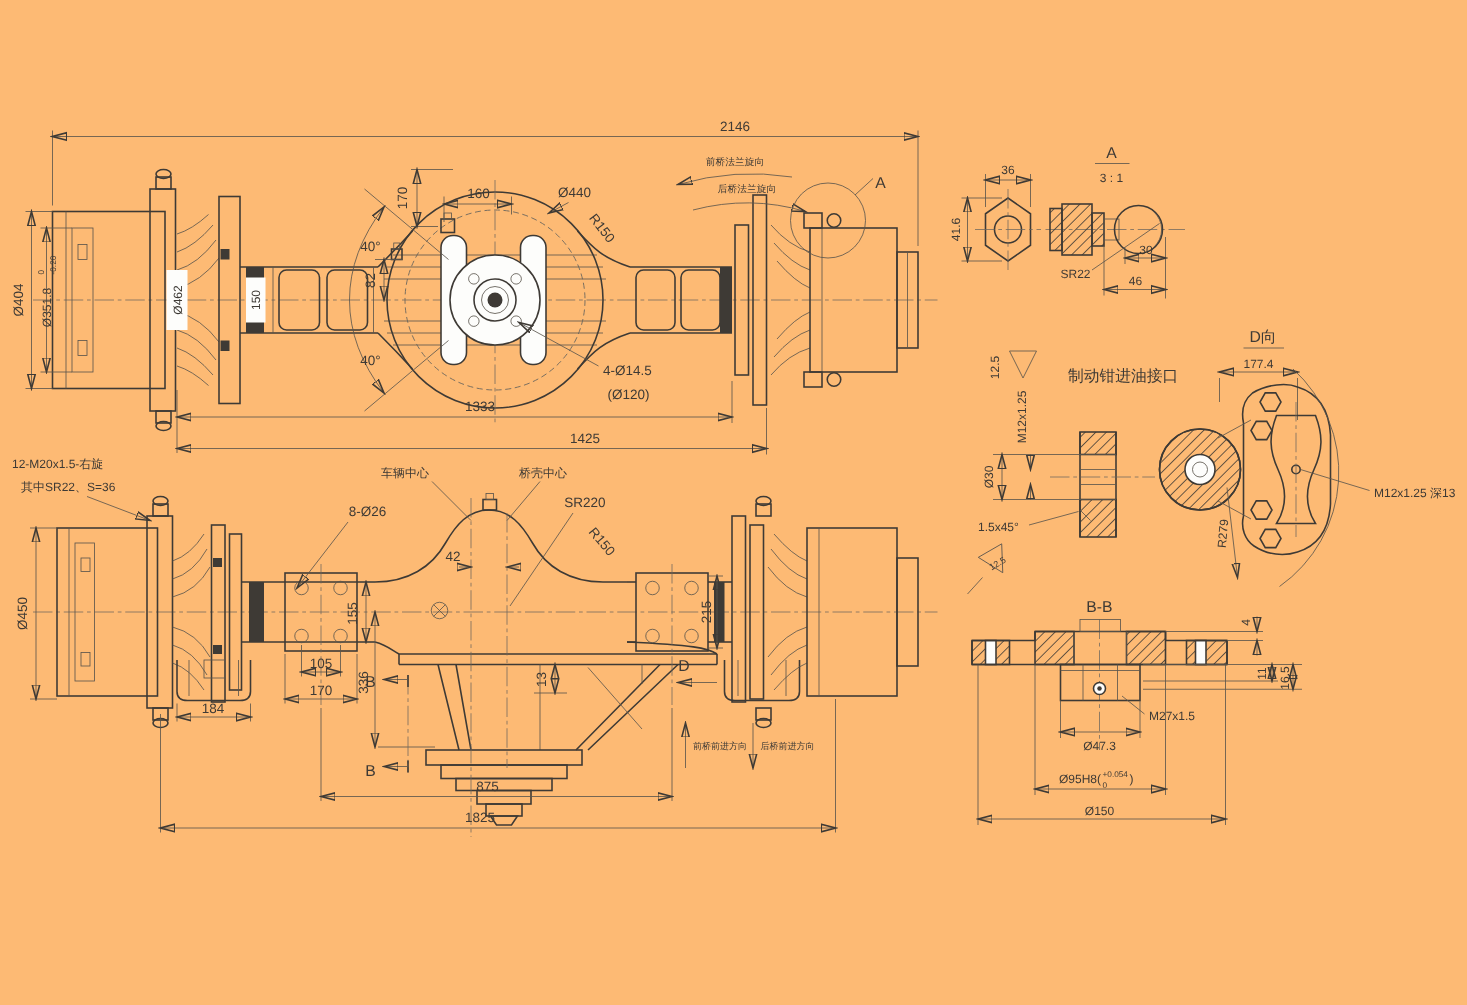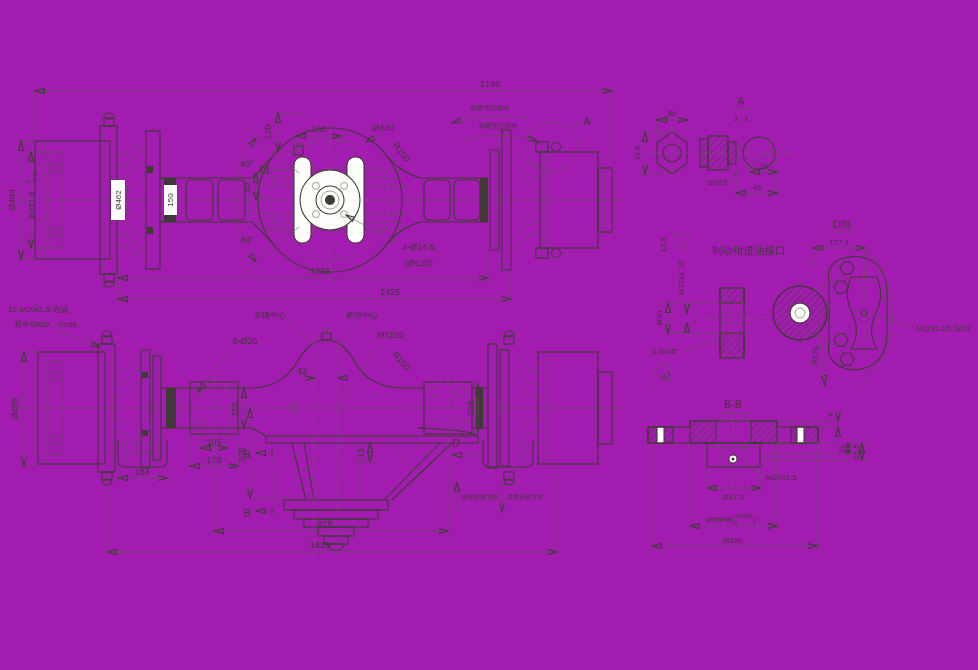--- a/index.html
+++ b/index.html
@@ -1,16 +1,16 @@
 <!DOCTYPE html>
 <html><head>
 <meta charset="utf-8">
 <style>
   html,body{margin:0;padding:0;background:#e8e8e8;}
-  #stage{width:978px;height:670px;background:#a21caf;position:relative;overflow:hidden;}
+  #stage{width:978px;height:670px;background:#fdba74;position:relative;overflow:hidden;}
   svg{display:block;}
   #dwg *{fill:none;stroke:#3e3a35;stroke-width:1.05;}
   #dwg .tn{stroke-width:0.55;stroke:#5a554d;}
   #dwg .ct{stroke-width:0.5;stroke:#6b665d;stroke-dasharray:13 2.5 2.5 2.5;}
   #dwg .dsh{stroke-width:0.6;stroke:#6b665d;stroke-dasharray:4 2.4;}
   #dwg .blk{fill:#3e3a35;stroke:none;}
   #dwg .wh{fill:#fdfdfb;}
   #dwg .whn{fill:#fdfdfb;stroke:none;}
   #dwg .hat{fill:url(#h45);}
   #dwg text{stroke:none;fill:#3e3a35;font-family:"Liberation Sans",sans-serif;font-size:9px;text-anchor:middle;}

